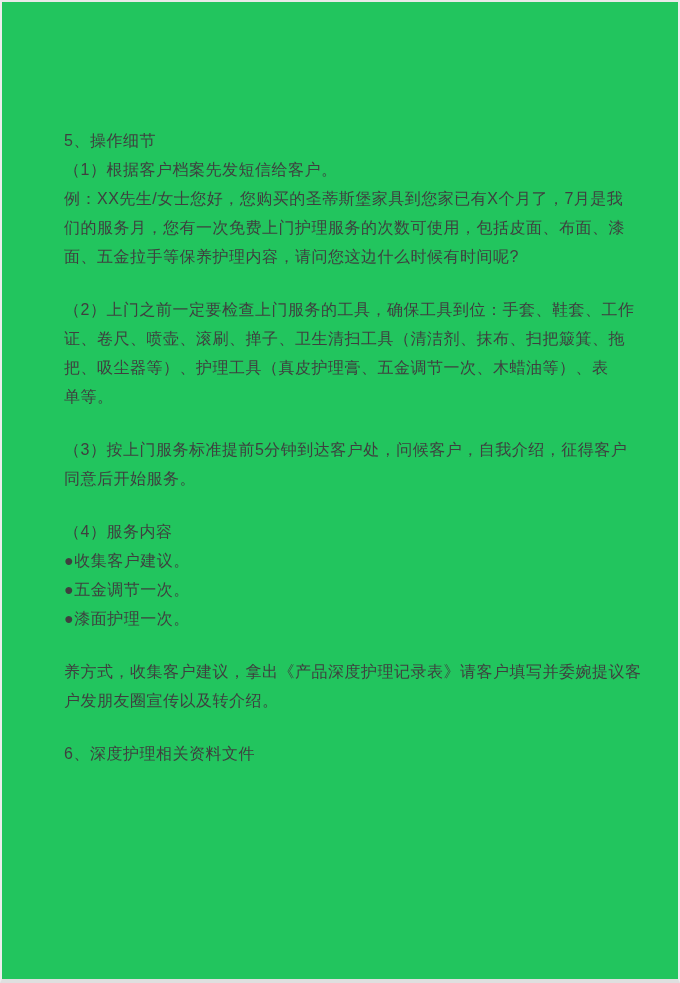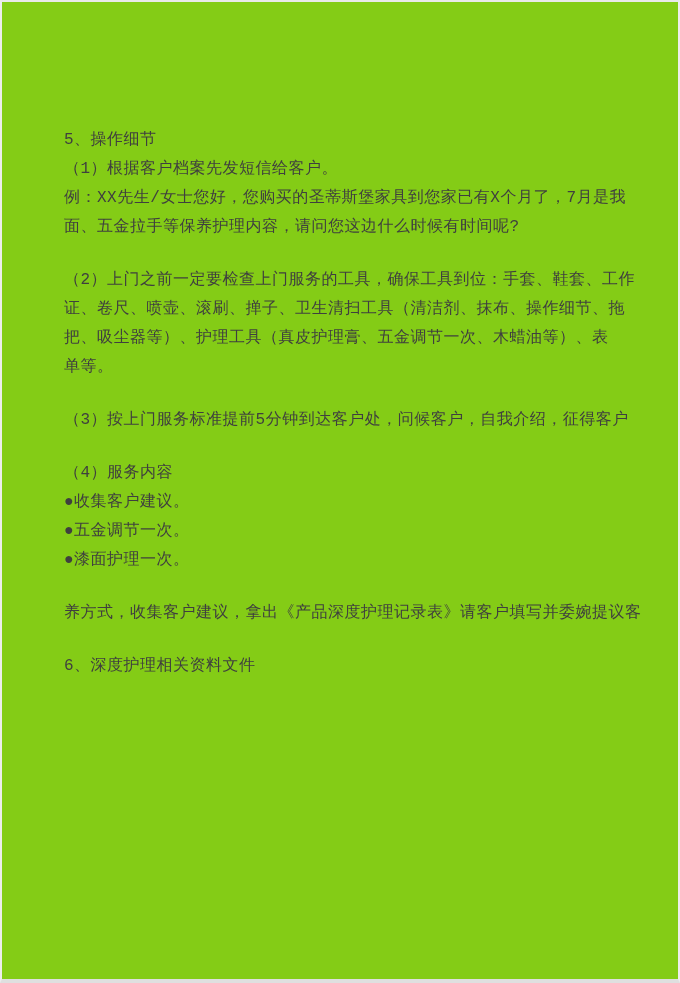--- a/index.html
+++ b/index.html
@@ -10,26 +10,25 @@
     width: 680px;
     height: 983px;
     background: #ffffff;
     font-family: "Liberation Sans", sans-serif;
     overflow: hidden;
   }
   .page {
     box-sizing: border-box;
     width: 680px;
     height: 983px;
-    background: #84cc16;
+    background: #22c55e;
     border-top: 2px solid #e9e9e9;
     border-left: 2px solid #ededed;
     border-right: 2px solid #ededed;
     border-bottom: 4px solid #dfdfdf;
-    font-family: Liberation Mono, monospace;
   }
   .content {
     box-sizing: border-box;
     padding: 124px 50px 0 62px;
     color: #3f3f3f;
     font-size: 16px;
     line-height: 29px;
     letter-spacing: 0.5px;
   }
   .block {
@@ -48,43 +47,46 @@
 <div class="page">
   <div class="content">
 
     <div class="block tight">
       <div class="line">5、操作细节</div>
     </div>
 
     <div class="block">
       <div class="line">（1）根据客户档案先发短信给客户。</div>
       <div class="line">例：XX先生/女士您好，您购买的圣蒂斯堡家具到您家已有X个月了，7月是我</div>
+      <div class="line">们的服务月，您有一次免费上门护理服务的次数可使用，包括皮面、布面、漆</div>
       <div class="line">面、五金拉手等保养护理内容，请问您这边什么时候有时间呢?</div>
     </div>
 
     <div class="block">
       <div class="line">（2）上门之前一定要检查上门服务的工具，确保工具到位：手套、鞋套、工作</div>
-      <div class="line">证、卷尺、喷壶、滚刷、掸子、卫生清扫工具（清洁剂、抹布、操作细节、拖</div>
+      <div class="line">证、卷尺、喷壶、滚刷、掸子、卫生清扫工具（清洁剂、抹布、扫把簸箕、拖</div>
       <div class="line">把、吸尘器等）、护理工具（真皮护理膏、五金调节一次、木蜡油等）、表</div>
       <div class="line">单等。</div>
     </div>
 
     <div class="block">
       <div class="line">（3）按上门服务标准提前5分钟到达客户处，问候客户，自我介绍，征得客户</div>
+      <div class="line">同意后开始服务。</div>
     </div>
 
     <div class="block">
       <div class="line">（4）服务内容</div>
       <div class="line">●收集客户建议。</div>
       <div class="line">●五金调节一次。</div>
       <div class="line">●漆面护理一次。</div>
     </div>
 
     <div class="block">
       <div class="line">养方式，收集客户建议，拿出《产品深度护理记录表》请客户填写并委婉提议客</div>
+      <div class="line">户发朋友圈宣传以及转介绍。</div>
     </div>
 
 
     <div class="block">
       <div class="line">6、深度护理相关资料文件</div>
     </div>
 
   </div>
 </div>
 

